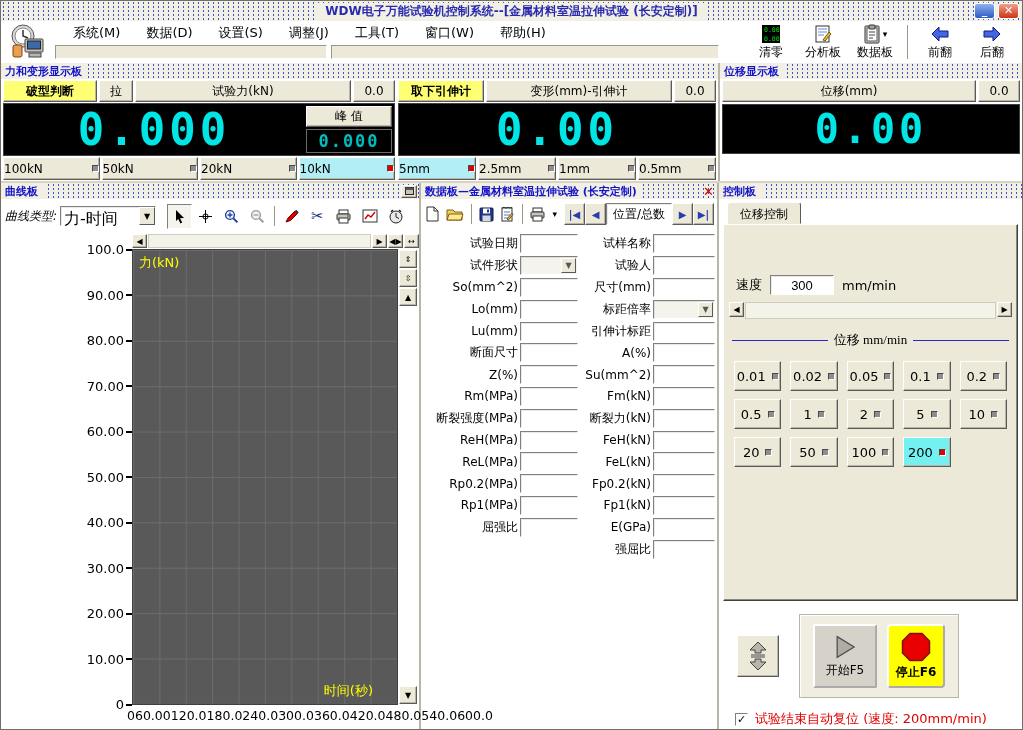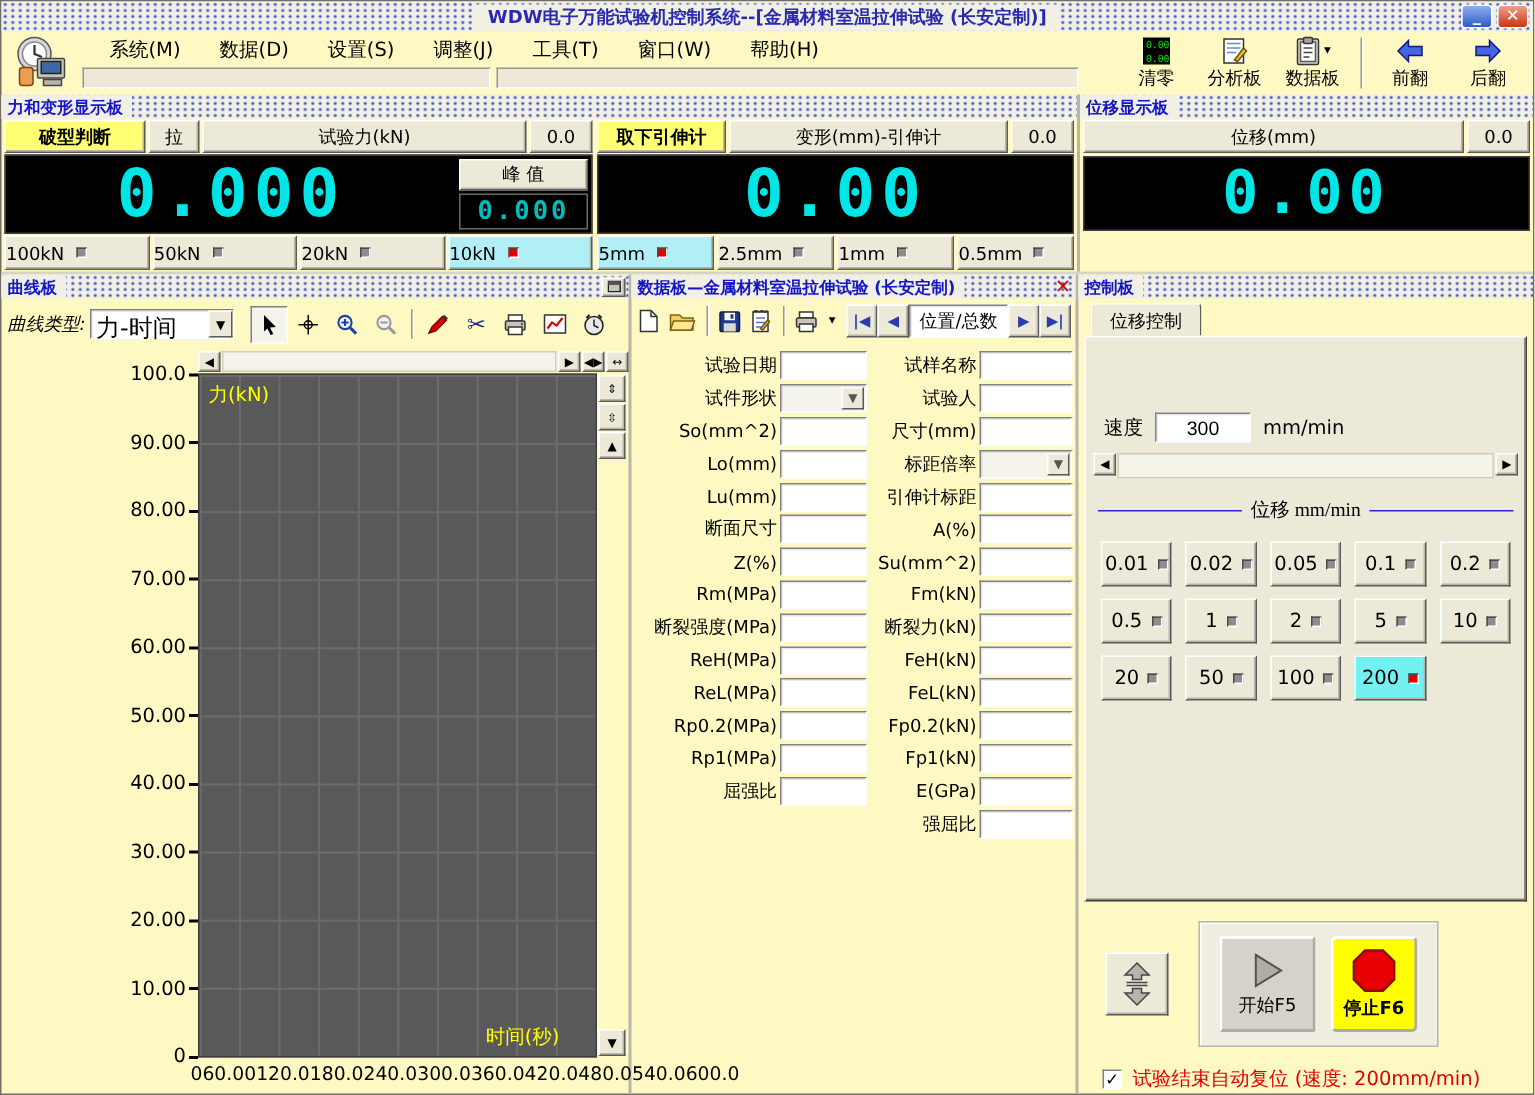--- a/index.html
+++ b/index.html
@@ -1,18 +1,18 @@
 <!DOCTYPE html>
 <html><head>
 <meta charset="utf-8">
 <style>
   * { box-sizing: border-box; margin:0; padding:0; }
   html,body { width:1023px; height:730px; overflow:hidden; }
   body { font-family:"DejaVu Sans", sans-serif; font-size:12px; background:#ece9d8; color:#000; }
-  #window { width:1023px; height:730px; border:1px solid #716f64; display:flex; flex-direction:column; background:#fef9c3; }
+  #window { width:1023px; height:730px; border:1px solid #716f64; display:flex; flex-direction:column; background:#ffffff; }
 
   
   .dots { background-color:#f2f0e4;
           background-image: radial-gradient(circle, #3c52c8 0.9px, transparent 1.1px);
           background-size:5px 4px; }
   .raised { background:#ece9d8; border:1px solid; border-color:#ffffff #5a5a5a #5a5a5a #ffffff;
             box-shadow: inset -1px -1px 0 #b9b5a8; }
   .sunken { background:#fff; border:1px solid; border-color:#808080 #ffffff #ffffff #808080;
             box-shadow: inset 1px 1px 0 #5a5a5a22; }
   .panel-title { height:16px; display:flex; align-items:center; flex:0 0 auto; }
@@ -56,21 +56,21 @@
   .chanbar { flex:1; }
   .auxbox { width:42px; }
   .lcd-strip { flex:1; background:#000; border:1px solid #404040; display:flex; margin:1px 0; }
   .big-lcd { flex:1; color:#00e6e6; font-family:"DejaVu Sans Mono", monospace; font-weight:bold;
              font-size:44px; letter-spacing:4px; display:flex; align-items:center; justify-content:center; }
   .peak-col { width:90px; display:flex; flex-direction:column; padding:2px; gap:2px; }
   .peak-btn { height:21px; }
   .peak-lcd { flex:1; background:#000; border:1px solid #6a6a6a; color:#00bcbc; font-family:"DejaVu Sans Mono", monospace;
               font-weight:bold; font-size:17px; display:flex; align-items:center; justify-content:center; letter-spacing:2px; }
   .range-row { height:23px; display:flex; gap:2px; flex:0 0 auto; }
-  .range-btn { flex:1; display:flex; align-items:center; justify-content:flex-start; gap:8px; }
+  .range-btn { flex:1; display:flex; align-items:center; justify-content:space-between; gap:8px; }
   .range-btn.selected { background:#b2eef5; }
   .led { width:7px; height:7px; background:#8d8d8d; border:1px solid; border-color:#4a4a4a #fff #fff #4a4a4a; }
   .selected .led { background:#e00000; }
 
   #disp-panel { flex:1; display:flex; flex-direction:column; }
   #disp-body { flex:1; padding:1px 2px; display:flex; flex-direction:column; }
   #disp-lcd { height:50px; flex:0 0 auto; }
   .dp-lcd-digits { font-size:40px; }
 
   

